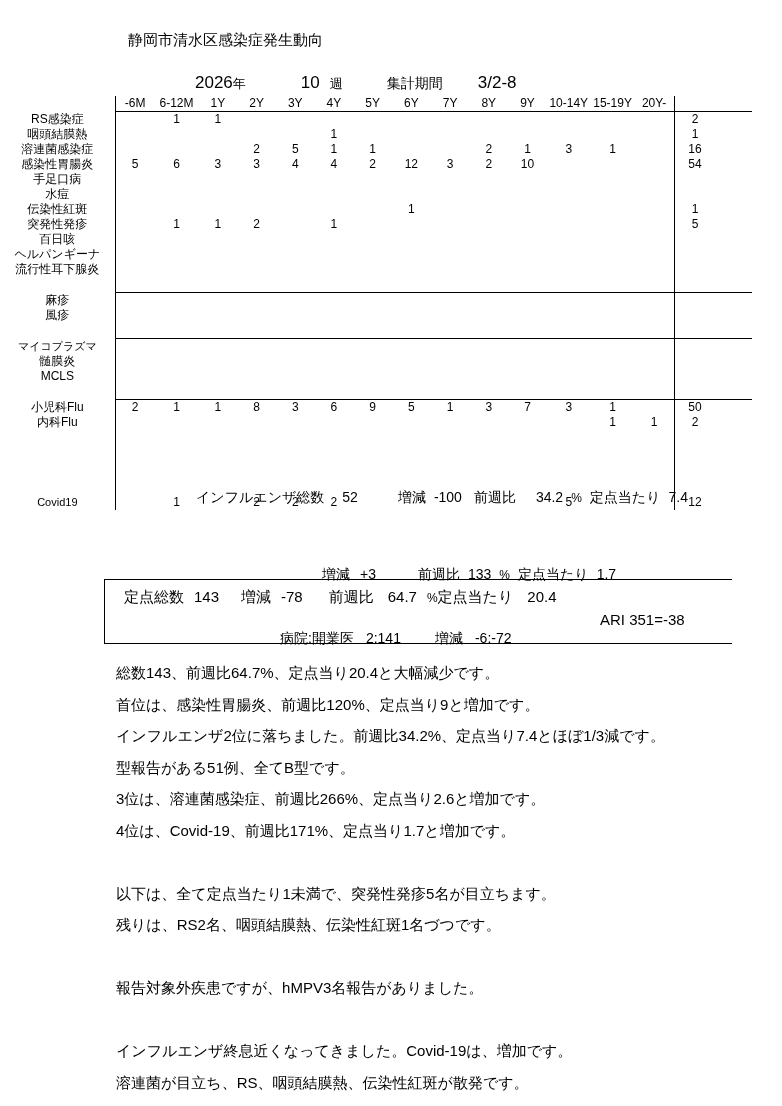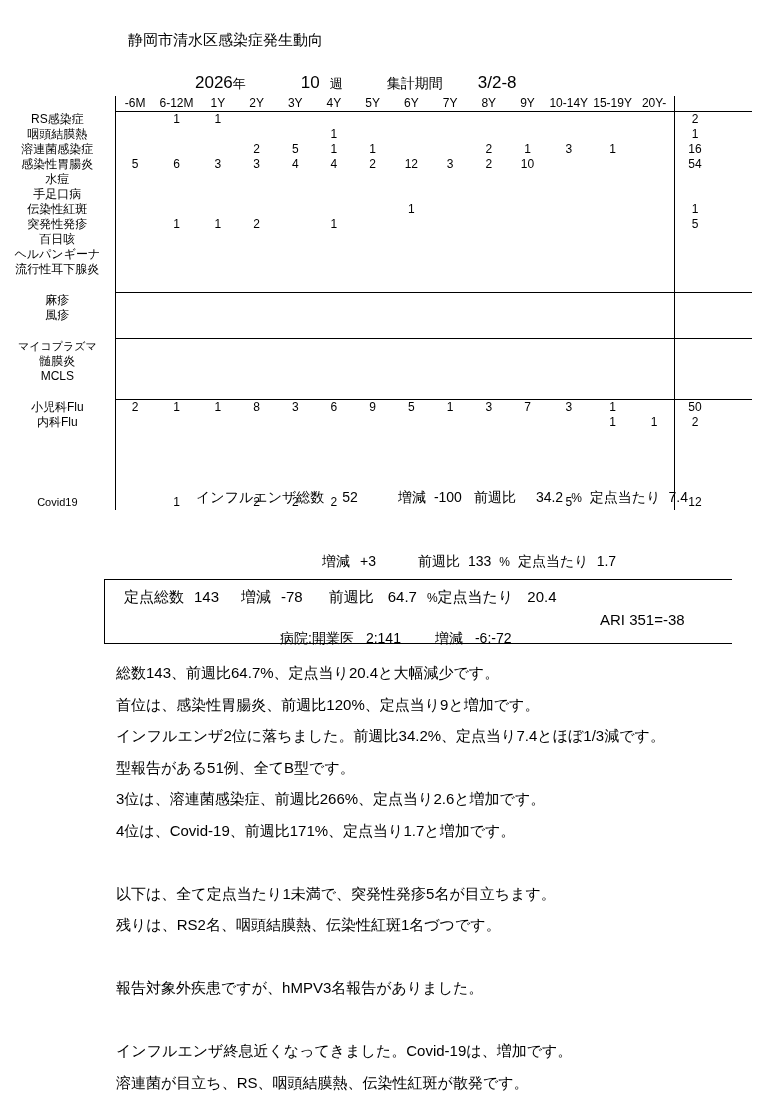--- a/index.html
+++ b/index.html
@@ -94,21 +94,21 @@
   .flu-line .gap-b { display: inline-block; width: 40px; }
   .flu-line .gap-c { display: inline-block; width: 12px; }
   .flu-line .gap-d { display: inline-block; width: 20px; }
   .flu-line .gap-e { display: inline-block; width: 8px; }
   .flu-line .pct { font-size: 12px; }
 
   
   .covid-sub {
     position: absolute;
     left: 322px;
-    top: 553px;
+    top: 566px;
     font-size: 14px;
     white-space: nowrap;
   }
   .covid-sub .gap-a { display: inline-block; width: 10px; }
   .covid-sub .gap-b { display: inline-block; width: 42px; }
   .covid-sub .gap-c { display: inline-block; width: 8px; }
   .covid-sub .gap-d { display: inline-block; width: 8px; }
   .covid-sub .gap-e { display: inline-block; width: 8px; }
   .covid-sub .pct { font-size: 12px; }
 
@@ -305,40 +305,40 @@
           <td class="">3</td>
           <td class="">2</td>
           <td class="">10</td>
           <td class=""></td>
           <td class=""></td>
           <td class="bd-right"></td>
           <td>54</td>
           <td></td>
         </tr>
         <tr>
+          <td class="lbl">手足口病</td>
+          <td class="bd-left"></td>
+          <td class=""></td>
+          <td class=""></td>
+          <td class=""></td>
+          <td class=""></td>
+          <td class=""></td>
+          <td class=""></td>
+          <td class=""></td>
+          <td class=""></td>
+          <td class=""></td>
+          <td class=""></td>
+          <td class=""></td>
+          <td class=""></td>
+          <td class="bd-right"></td>
+          <td></td>
+          <td></td>
+        </tr>
+        <tr>
           <td class="lbl">水痘</td>
-          <td class="bd-left"></td>
-          <td class=""></td>
-          <td class=""></td>
-          <td class=""></td>
-          <td class=""></td>
-          <td class=""></td>
-          <td class=""></td>
-          <td class=""></td>
-          <td class=""></td>
-          <td class=""></td>
-          <td class=""></td>
-          <td class=""></td>
-          <td class=""></td>
-          <td class="bd-right"></td>
-          <td></td>
-          <td></td>
-        </tr>
-        <tr>
-          <td class="lbl">手足口病</td>
           <td class="bd-left"></td>
           <td class=""></td>
           <td class=""></td>
           <td class=""></td>
           <td class=""></td>
           <td class=""></td>
           <td class=""></td>
           <td class=""></td>
           <td class=""></td>
           <td class=""></td>

